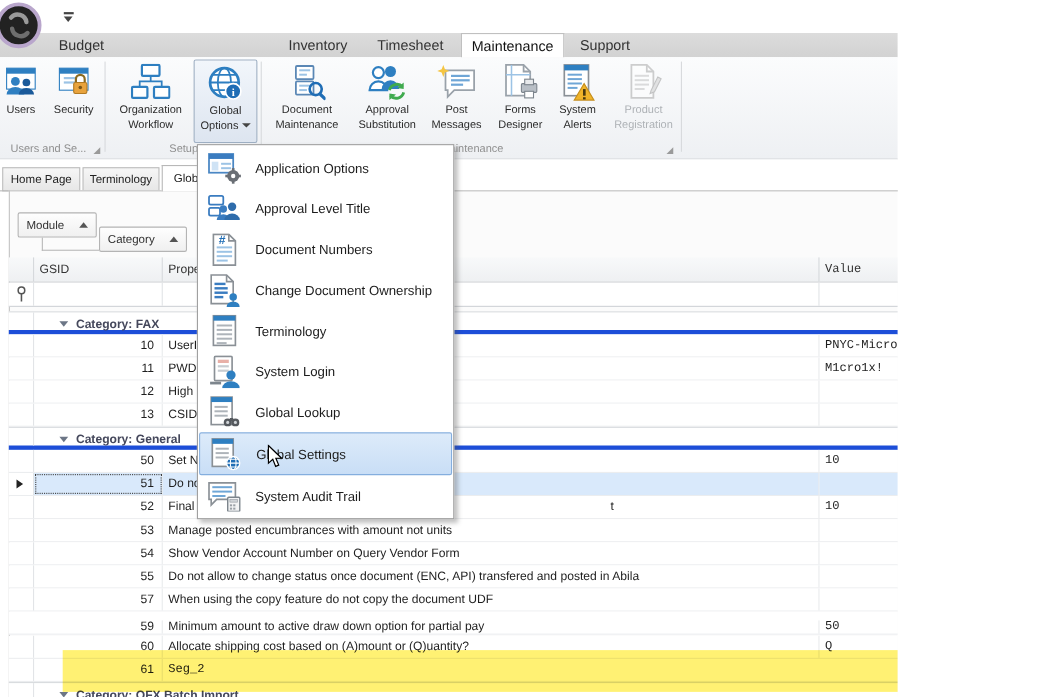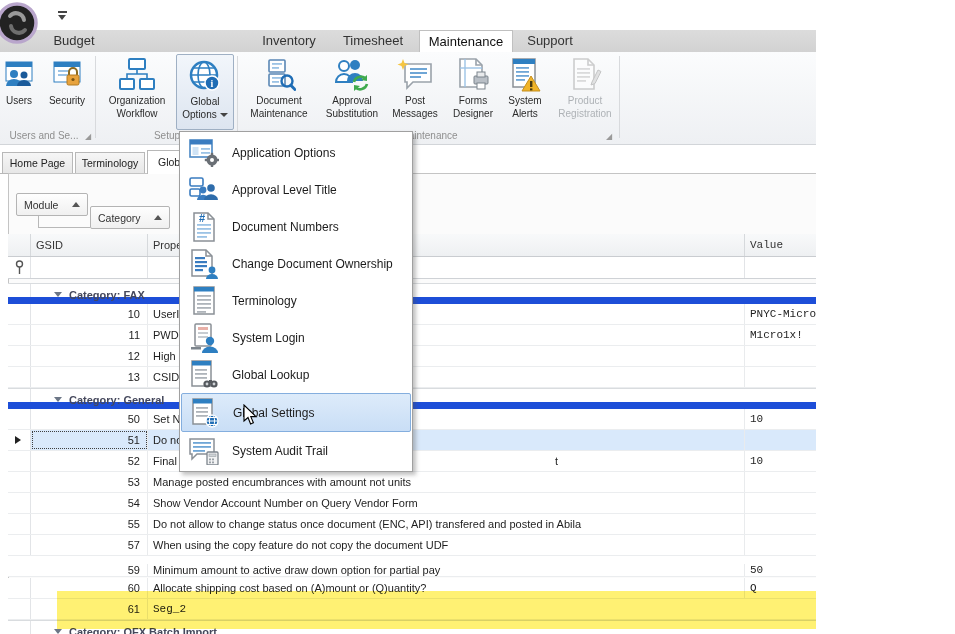--- a/index.html
+++ b/index.html
@@ -66,21 +66,21 @@
   .grow { position:absolute; left:8px; width:947px; height:21px; display:flex; background:#fff;
     border-bottom:1px solid #ebedef; font-size:11px; color:#1e1e1e; z-index:2; }
   .grow .c-ind { border-right:1px solid #e2e4e7; position:relative; }
   .grow .c-gsid { border-right:1px solid #e9ebed; display:flex; align-items:center;
     justify-content:flex-end; padding-right:7px; }
   .grow .c-prop { border-right:1px solid #e9ebed; display:flex; align-items:center;
     padding-left:5px; white-space:nowrap; overflow:hidden; position:relative; }
   .grow .c-val { display:flex; align-items:center; padding-left:5px; position:relative; }
   .grow.selrow .c-gsid, .grow.selrow .c-prop, .grow.selrow .c-val { background:#d9e9fb; }
   .grow.selrow .c-gsid { outline:1px dotted #3f3f3f; outline-offset:-2px; }
-  .grow.grouprow { border-top:1px solid #d9dcdf; border-bottom:7px solid #1d4ed8; }
+  .grow.grouprow { border-top:1px solid #d9dcdf; border-bottom:4px solid #1d4ed8; }
   .grouplabel { position:absolute; left:46px; top:0; height:21px; display:flex; align-items:center; gap:7px;
     font-weight:bold; font-size:11px; color:#45485c; white-space:nowrap; }
   .garr { width:0; height:0; border-left:4px solid transparent; border-right:4px solid transparent;
     border-top:5px solid #6c7686; }
   .row-arrow { position:absolute; left:7px; top:6px; width:0; height:0;
     border-top:4.5px solid transparent; border-bottom:4.5px solid transparent; border-left:6px solid #222; }
   .cb { position:absolute; left:142px; top:3px; width:15px; height:15px; border:1px solid #d9dcdf;
     background:#eef0f1; display:flex; align-items:center; justify-content:center; }
   .cb .inner { width:11px; height:11px; border:1px solid #a6adb5; background:#fdfdfd;
     display:flex; align-items:center; justify-content:center; }

